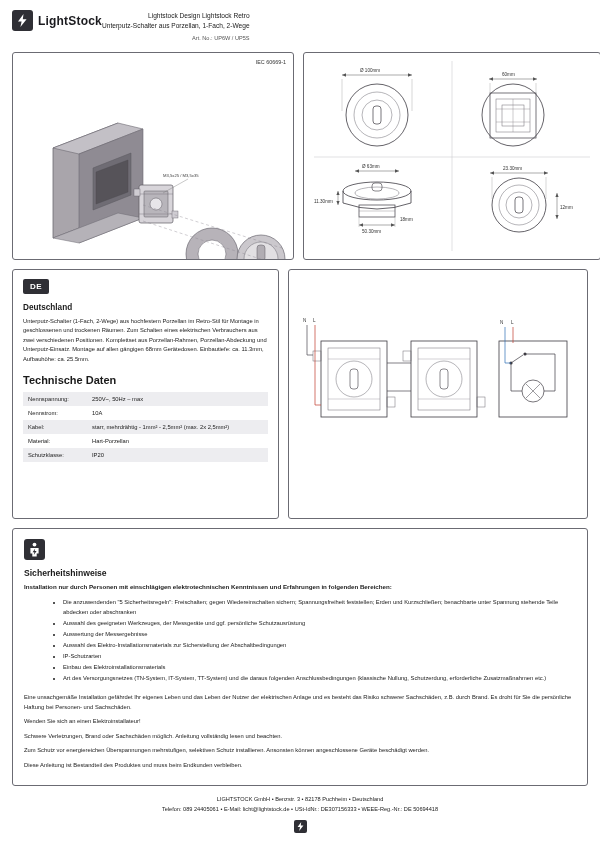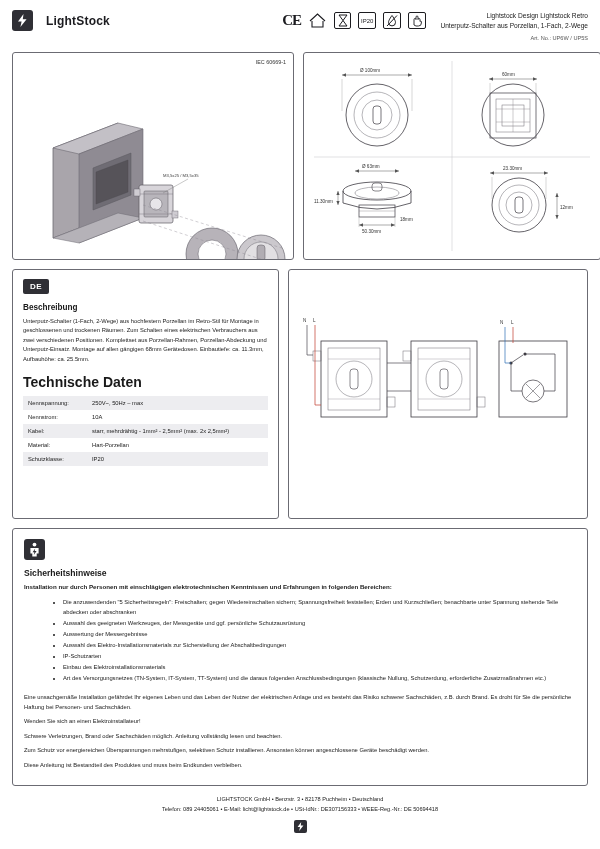--- a/index.html
+++ b/index.html
@@ -9,21 +9,21 @@
     background:#ffffff;
     font-family:"Liberation Sans", sans-serif;
     color:#1a1a1a;
     font-size:6.2px;
     position:relative;
   }
   .page { position:absolute; left:0; top:0; width:600px; height:849px; padding:10px 12px; }
 
   
   .header { display:flex; align-items:flex-start; height:42px; }
-  .brand { display:flex; align-items:center; gap:13px; }
+  .brand { display:flex; align-items:center; gap:5px; }
   .brand-mark {
     width:21px; height:21px; background:#2f2f35; border-radius:3px;
     display:flex; align-items:center; justify-content:center;
   }
   .brand-name { font-size:12px; font-weight:bold; letter-spacing:.2px; color:#1b1b1f; }
   .header-icons { display:flex; align-items:center; gap:7px; margin-left:auto; margin-right:14px; padding-top:1px; }
   .hicon { height:19px; display:flex; align-items:center; justify-content:center; color:#1b1b1f; }
   .ce { font-size:15px; font-weight:bold; letter-spacing:-1px; font-family:"Liberation Serif", serif; }
   .boxicon { border:1.1px solid #1b1b1f; border-radius:2px; height:17px; min-width:17px; display:flex; align-items:center; justify-content:center; font-size:6px; padding:0 2px; }
   .header-title { text-align:right; line-height:1.55; padding-top:1px; }
@@ -44,21 +44,21 @@
   .mid { display:flex; gap:9px; margin-top:9px;border-radius:14px; }
   .desc-panel { width:282px; height:250px; padding:9px 10px; }
   .diag-panel { flex:1; height:250px; padding:9px 10px; position:relative; }
 
   .lang-badge {
     display:inline-block; background:#2f2f35; color:#fff; font-weight:bold;
     font-size:8px; padding:3px 7px; border-radius:2px; letter-spacing:.5px;
   }
   h2.sec { font-size:8.2px; margin:9px 0 5px; font-weight:bold; }
   p.body { font-size:5.8px; line-height:1.62; margin:0 0 8px; color:#222; text-align:left; }
-  h3.sec { font-size:14px; margin:10px 0 6px; font-weight:bold; }
+  h3.sec { font-size:11px; margin:10px 0 6px; font-weight:bold; }
 
   table.spec { width:100%; border-collapse:collapse; font-size:5.8px; }
   table.spec td { padding:4px 5px; vertical-align:top; }
   table.spec td.k { width:64px; color:#222; }
   table.spec tr.alt td { background:#ededf0; }
 
   .diag-title { font-size:8.2px; font-weight:bold; margin:0 0 6px; }
 
   
   .safety { margin-top:9px; padding:9px 11px 10px; }
@@ -89,46 +89,20 @@
   <div class="header">
     <div class="brand">
       <div class="brand-mark">
         <svg width="11" height="13" viewBox="0 0 11 13" aria-hidden="true">
           <polygon points="6.5,0 1,7.5 4.6,7.5 3.4,13 9.6,5.2 5.8,5.2" fill="#ffffff"></polygon>
         </svg>
       </div>
       <div class="brand-name">LightStock</div>
     </div>
 
-    <div class="header-icons">
-      <div class="hicon ce">CE</div>
-      <div class="hicon">
-        <svg width="19" height="17" viewBox="0 0 19 17">
-            <polyline points="2,9 9.5,2 17,9" fill="none" stroke="#1b1b1f" stroke-width="1.1"></polyline>
-            <polyline points="4,9 4,15 15,15 15,9" fill="none" stroke="#1b1b1f" stroke-width="1.1"></polyline>
-          </svg>
-      </div>
-      <div class="hicon boxicon">
-        <svg width="10" height="13" viewBox="0 0 10 13">
-            <path d="M1,1 H9 L5,6.5 L9,12 H1 L5,6.5 Z" fill="none" stroke="#1b1b1f" stroke-width="1"></path>
-          </svg>
-      </div>
-      <div class="hicon boxicon">IP20</div>
-      <div class="hicon boxicon">
-        <svg width="12" height="13" viewBox="0 0 12 13">
-            <path d="M6,1.5 C6,1.5 2.5,6 2.5,8.4 A3.5,3.5 0 0 0 9.5,8.4 C9.5,6 6,1.5 6,1.5 Z" fill="none" stroke="#1b1b1f" stroke-width="1"></path>
-            <line x1="1" y1="12" x2="11" y2="1.5" stroke="#1b1b1f" stroke-width="1"></line>
-          </svg>
-      </div>
-      <div class="hicon boxicon">
-        <svg width="12" height="13" viewBox="0 0 12 13">
-            <path d="M3,11 V5.5 a1,1 0 0 1 2,0 V3 a1,1 0 0 1 2,0 v2.5 a1,1 0 0 1 2,0 V7.5 a1,1 0 0 1 1.4,0 V9 a3,3 0 0 1-3,3 H5 Z" fill="none" stroke="#1b1b1f" stroke-width=".9"></path>
-          </svg>
-      </div>
-    </div>
 
     <div class="header-title">
       <div class="t1">Lightstock Design Lightstock Retro</div>
       <div class="t2">Unterputz-Schalter aus Porzellan, 1-Fach, 2-Wege</div>
       <div class="t3">Art. No.: UP6W / UP5S</div>
     </div>
   </div>
 
   <div class="row">
 
@@ -267,21 +241,21 @@
           <text class="dim" x="256" y="156">12mm</text>
         </g>
       </svg>
     </div>
   </div>
 
   <div class="mid">
 
     <div class="panel desc-panel">
       <div class="lang-badge">DE</div>
-      <h2 class="sec">Beschreibung</h2>
+      <h2 class="sec">Deutschland</h2>
       <p class="body">Unterputz-Schalter (1-Fach, 2-Wege) aus hochfestem Porzellan im Retro-Stil für Montage in geschlossenen und trockenen Räumen. Zum Schalten eines elektrischen Verbrauchers aus zwei verschiedenen Positionen. Komplettset aus Porzellan-Rahmen, Porzellan-Abdeckung und Unterputz-Einsatz. Montage auf allen gängigen 68mm Gerätedosen. Einbautiefe: ca. 11.3mm, Aufbauhöhe: ca. 25.5mm.</p>
       <h3 class="sec">Technische Daten</h3>
       <table class="spec">
         <tbody>
           <tr class="alt">
             <td class="k">Nennspannung:</td>
             <td>250V~, 50Hz – max</td>
           </tr>
           <tr>
             <td class="k">Nennstrom:</td>

